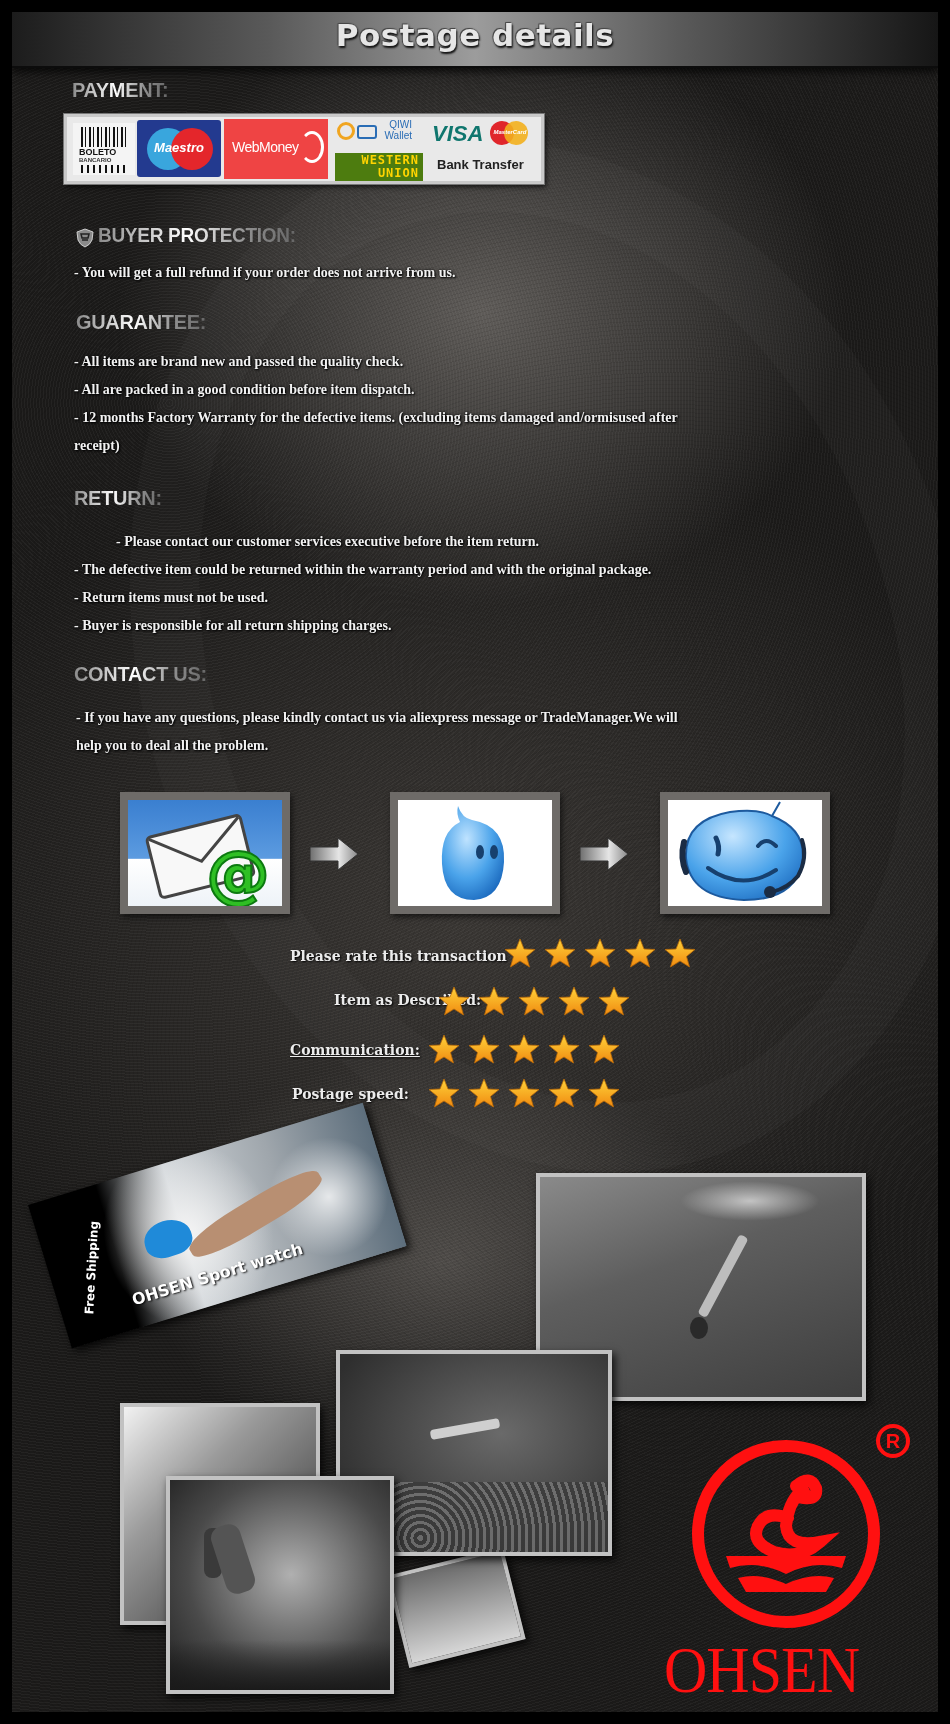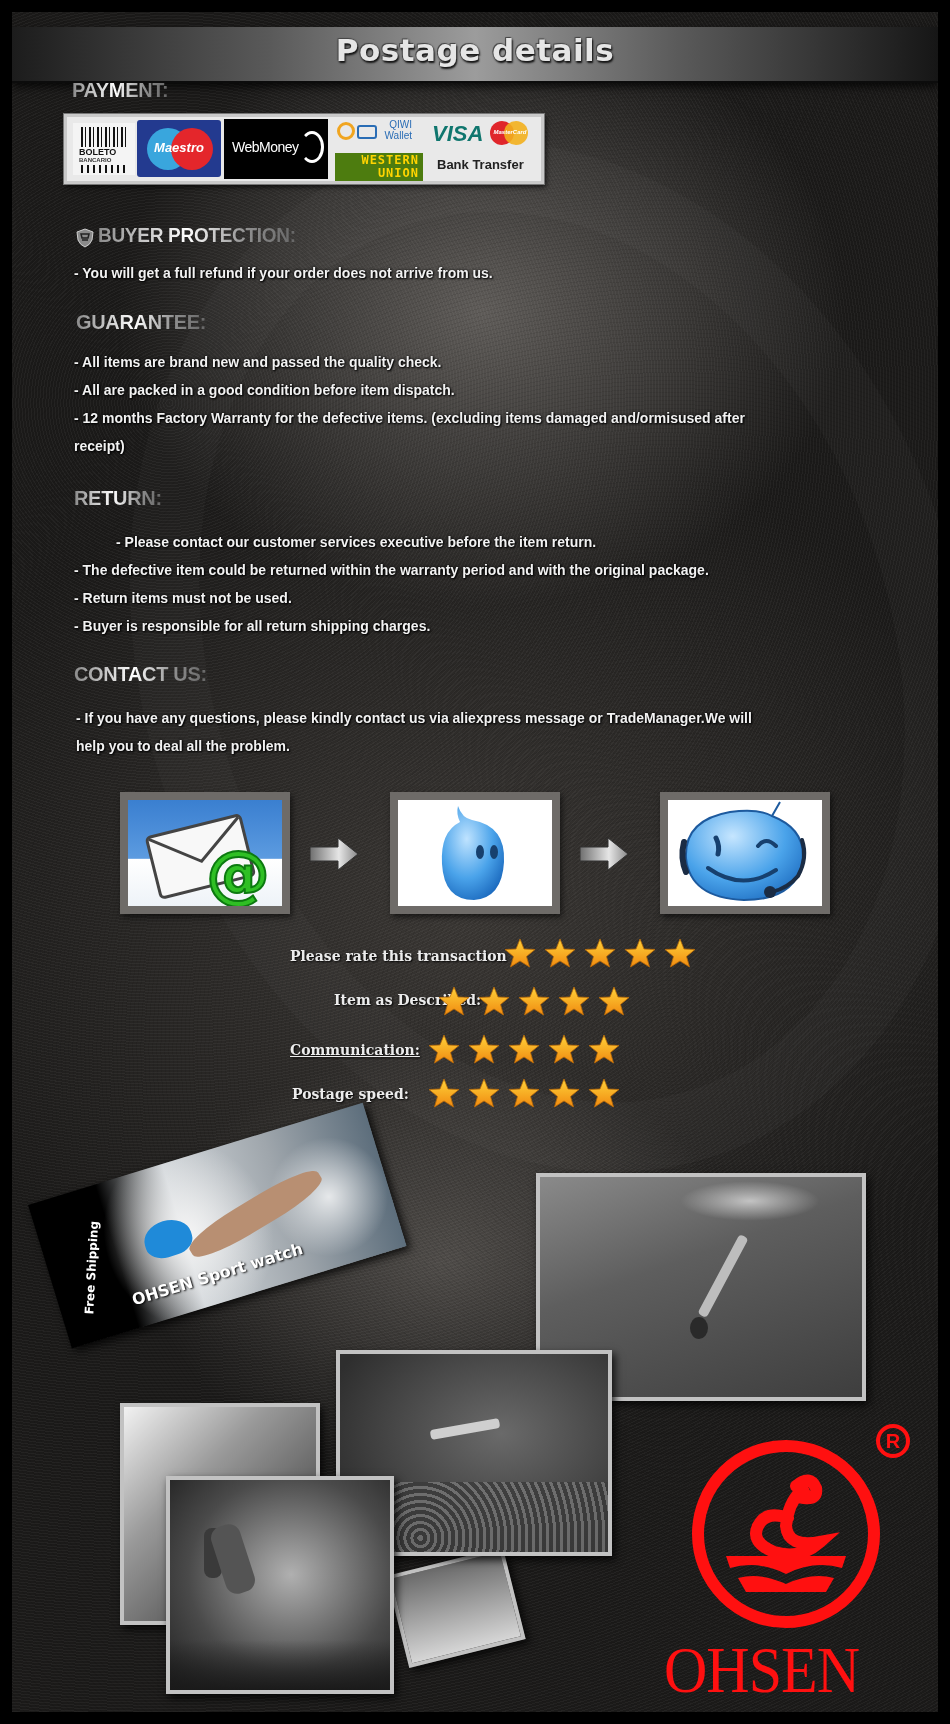--- a/index.html
+++ b/index.html
@@ -26,59 +26,58 @@
     border-radius: 50%; border: 70px solid rgba(255,255,255,0.025);
     transform: rotate(-18deg);
   }
 
   .header {
     position: absolute; left: 0; top: 0; width: 926px; height: 56px;
     background: linear-gradient(90deg, #1c1c1c 0%, #5a5a5a 28%, #9c9c9c 50%, #5a5a5a 72%, #161616 100%);
     border-bottom: 2px solid #0c0c0c;
     box-shadow: 0 4px 8px rgba(0,0,0,0.7);
     text-align: center;
-    margin-top: 15px;
   }
   .header h1 {
     font-family: "DejaVu Sans", sans-serif; font-weight: bold; font-size: 31px;
     line-height: 46px; color: #e6e6e6; letter-spacing: 0.5px;
     text-shadow: 0 0 2px #222, 1px 2px 2px #111, -1px -1px 0 #555;
   }
 
   .sec-title {
     position: absolute; font-family: "Liberation Sans", sans-serif; font-weight: bold;
     font-size: 21px; letter-spacing: -0.3px;
     background: linear-gradient(90deg, #8a8a8a 0%, #ffffff 45%, #8f8f8f 75%, #666 100%);
     -webkit-background-clip: text; background-clip: text; color: transparent;
     text-shadow: none; transform: scaleX(0.95); transform-origin: left;
   }
   .sec-title.small { font-size: 20px; }
   .text-line {
-    position: absolute; font-family: Liberation Sans, sans-serif; font-weight: bold;
+    position: absolute; font-family: Liberation Serif, serif; font-weight: bold;
     font-size: 14px; color: #f2f2f2; white-space: nowrap;
     text-shadow: 1px 1px 2px #000, 0 0 3px #000;
   }
 
   
   .pay {
     position: absolute; left: 64px; top: 114px; width: 480px; height: 70px;
     background: #e9e9e9; border: 3px solid #c9c9c9; box-shadow: 0 0 0 1px #777, 2px 3px 5px rgba(0,0,0,0.7);
   }
   .pay .boleto { position: absolute; left: 6px; top: 6px; width: 62px; height: 52px; background: #f4f4f4; }
   .pay .bars { position: absolute; left: 8px; top: 4px; width: 46px; height: 20px;
     background: repeating-linear-gradient(90deg, #111 0 2px, transparent 2px 4px, #111 4px 5px, transparent 5px 8px); }
   .pay .boleto-t { position: absolute; left: 6px; top: 24px; font: bold 9px "Liberation Sans", sans-serif; color: #111; }
   .pay .boleto-t2 { position: absolute; left: 6px; top: 34px; font: bold 6px "Liberation Sans", sans-serif; color: #333; }
   .pay .bars2 { position: absolute; left: 8px; top: 42px; width: 46px; height: 8px;
     background: repeating-linear-gradient(90deg, #111 0 2px, transparent 2px 6px); }
   .pay .maestro { position: absolute; left: 70px; top: 3px; width: 84px; height: 57px; background: #233a8f; border-radius: 3px; }
   .pay .m-c1 { position: absolute; left: 10px; top: 8px; width: 42px; height: 42px; border-radius: 50%; background: #39a6dd; }
   .pay .m-c2 { position: absolute; left: 34px; top: 8px; width: 42px; height: 42px; border-radius: 50%; background: #e4262b; }
   .pay .m-t { position: absolute; left: 0; width: 84px; top: 20px; text-align: center; font: italic bold 13px "Liberation Sans", sans-serif; color: #fff; }
-  .pay .webmoney { position: absolute; left: 157px; top: 2px; width: 104px; height: 60px; background: #000000; }
+  .pay .webmoney { position: absolute; left: 157px; top: 2px; width: 104px; height: 60px; background: #ef4444; }
   .pay .wm-t { position: absolute; left: 8px; top: 20px; font: 14px "Liberation Sans", sans-serif; color: #fff; letter-spacing: -0.5px; }
   .pay .wm-g { position: absolute; left: 76px; top: 12px; width: 24px; height: 32px; border-radius: 50%; border: 3px solid #fff; border-left-color: transparent; }
   .pay .qiwi-c { position: absolute; left: 270px; top: 5px; width: 18px; height: 18px; border-radius: 50%; border: 3px solid #f0a520; }
   .pay .qiwi-w { position: absolute; left: 290px; top: 8px; width: 20px; height: 14px; border: 2px solid #2a6db5; border-radius: 3px; }
   .pay .qiwi-t { position: absolute; left: 312px; top: 2px; font: 10px "Liberation Sans", sans-serif; color: #2a6db5; line-height: 11px; text-align: right; }
   .pay .visa { position: absolute; left: 365px; top: 4px; font: italic bold 22px "Liberation Sans", sans-serif; color: #0f766e; }
   .pay .mc1 { position: absolute; left: 423px; top: 4px; width: 24px; height: 24px; border-radius: 50%; background: #e0262b; }
   .pay .mc2 { position: absolute; left: 437px; top: 4px; width: 24px; height: 24px; border-radius: 50%; background: #f3b01d; opacity: 0.9; }
   .pay .mc-t { position: absolute; left: 422px; top: 12px; width: 42px; text-align: center; font: italic bold 6px "Liberation Sans", sans-serif; color: #fff; }
   .pay .wu { position: absolute; left: 268px; top: 36px; width: 88px; height: 28px; background: #4d7c0f; padding: 1px 4px; }

